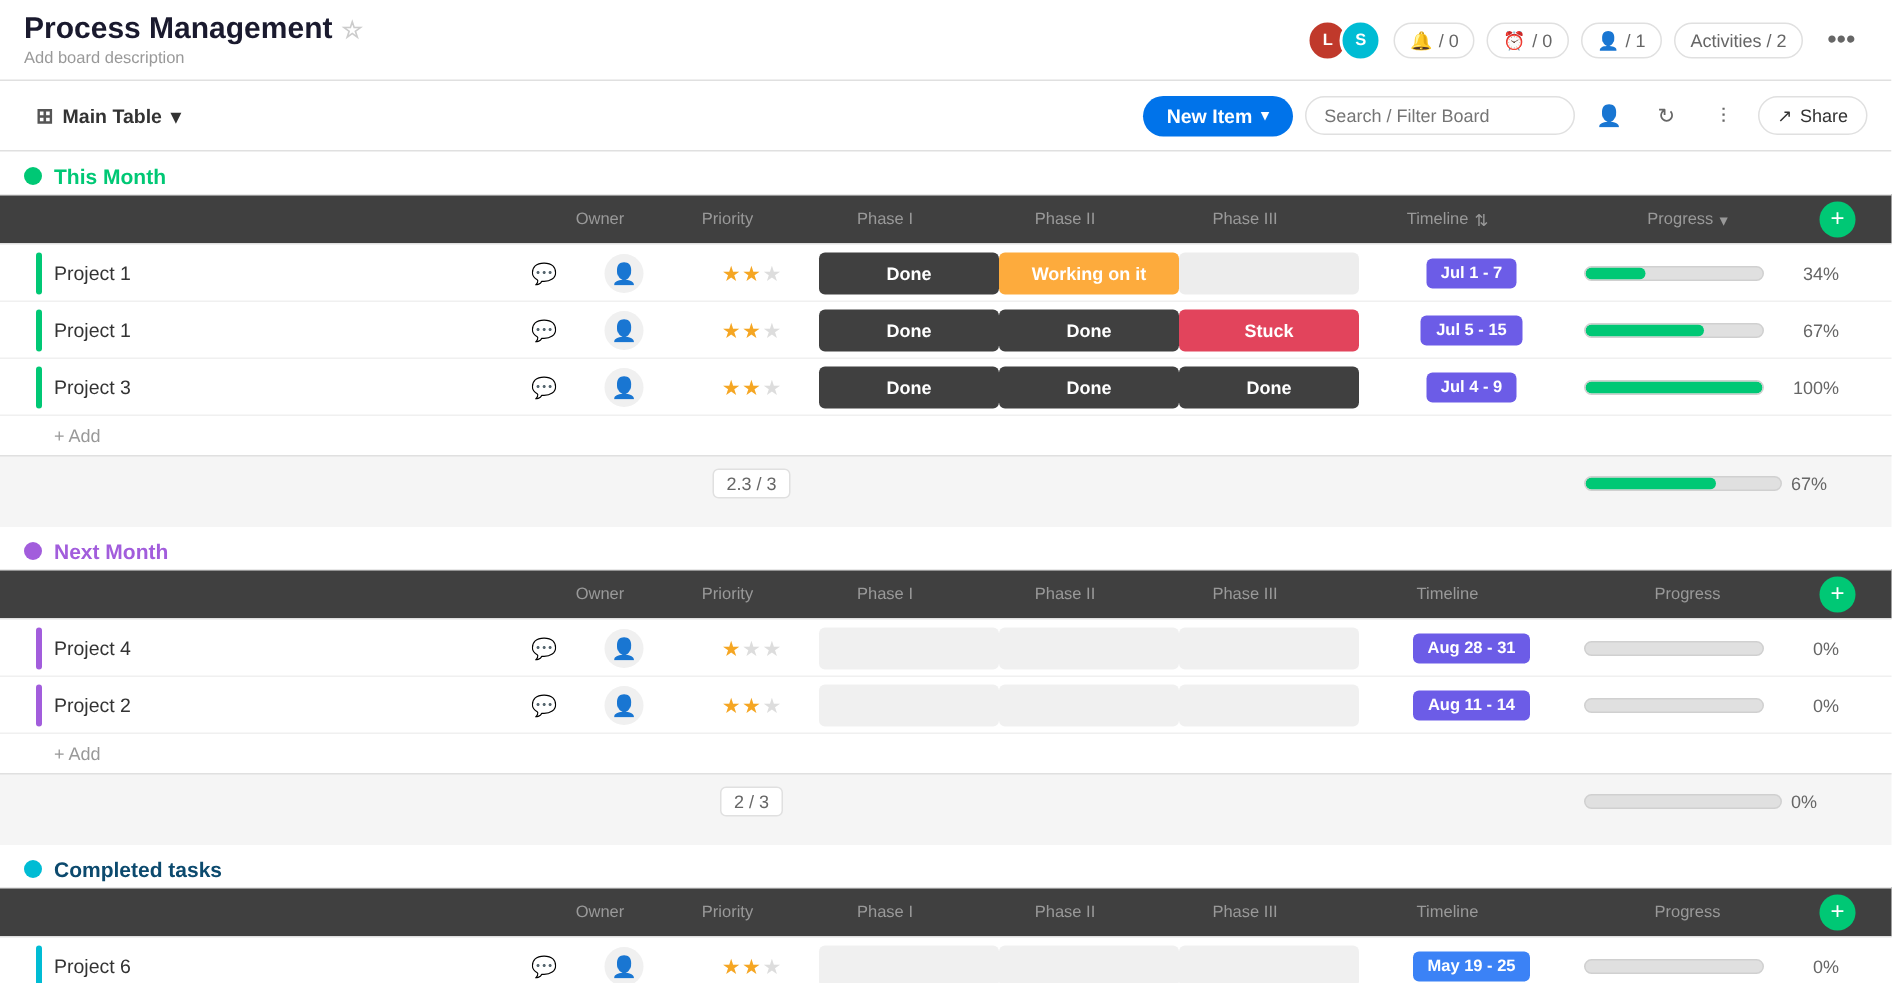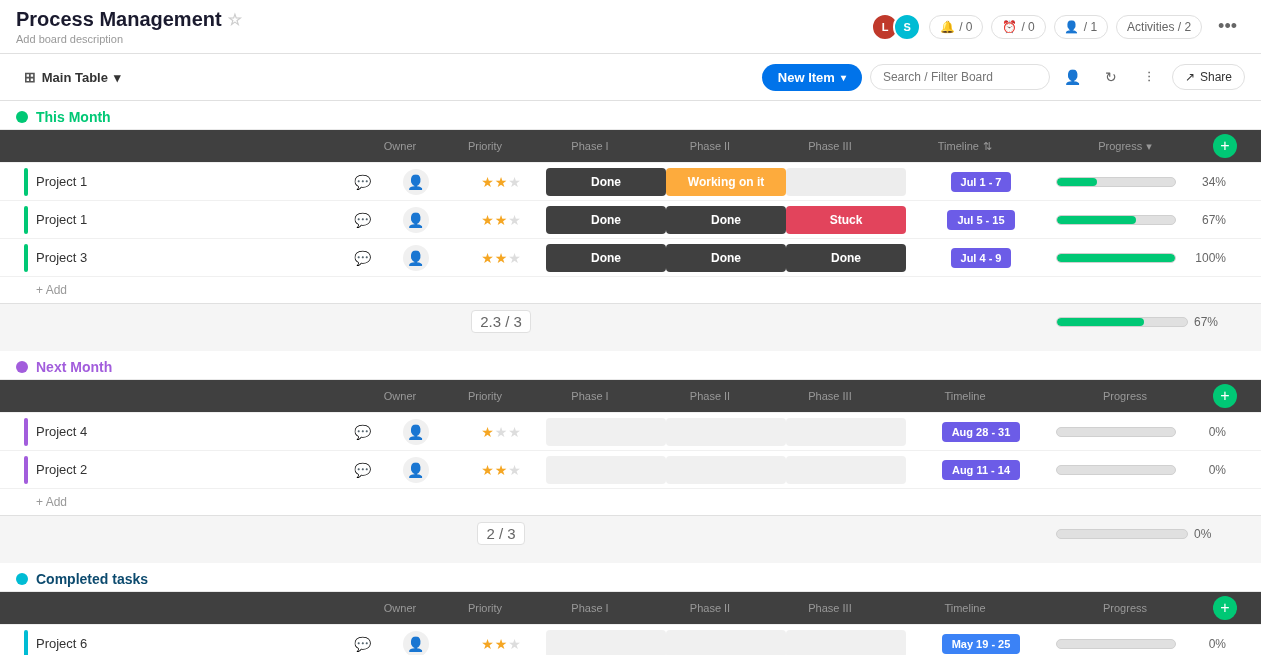--- a/index.html
+++ b/index.html
@@ -76,21 +76,21 @@
 
     .progress-cell { display: flex; align-items: center; gap: 18px; justify-content: flex-end; width: 100%; }
     .progress-bar-container { flex: 1; height: 10px; background: #e0e0e0; border-radius: 5px; overflow: hidden; border: 1px solid #d0d0d0; }
     .progress-bar-fill { height: 100%; background: #00c875; border-radius: 5px; }
     .progress-text { font-size: 12px; color: #666; min-width: 32px; text-align: right; }
 
     .add-row { display: flex; align-items: flex-start; padding: 6px 16px 6px 30px; color: #999; font-size: 12px; cursor: pointer; border-top: 1px solid #f0f0f0; }
     .add-row span { margin-left: 6px; }
 
     .summary-row { display: grid; grid-template-columns: 360px 80px 90px 120px 120px 120px 150px 170px 30px; align-items: center; padding: 6px 16px; background: #f5f5f5; border-top: 1px solid #e0e0e0; min-height: 36px; }
-    .summary-priority { font-size: 15px; color: #666; background: #fff; border: 1px solid #e0e0e0; border-radius: 4px; padding: 2px 8px; display: inline-flex; align-items: center; justify-content: center; }
+    .summary-priority { font-size: 12px; color: #666; background: #fff; border: 1px solid #e0e0e0; border-radius: 4px; padding: 2px 8px; display: inline-flex; align-items: center; justify-content: center; }
     .summary-progress { display: flex; align-items: center; gap: 6px; }
     .summary-progress-bar { flex: 1; height: 10px; background: #e0e0e0; border-radius: 5px; overflow: hidden; border: 1px solid #d0d0d0; }
     .summary-progress-fill { height: 100%; background: #00c875; border-radius: 5px; }
     .summary-progress-text { font-size: 12px; color: #666; min-width: 32px; }
 
     .add-col-btn { width: 24px; height: 24px; background: #00c875; border-radius: 50%; display: flex; align-items: center; justify-content: center; color: #fff; font-size: 16px; cursor: pointer; margin: 0 auto; }
 
     .divider { height: 12px; background: #f5f5f5; }
   </style>
 </head>

